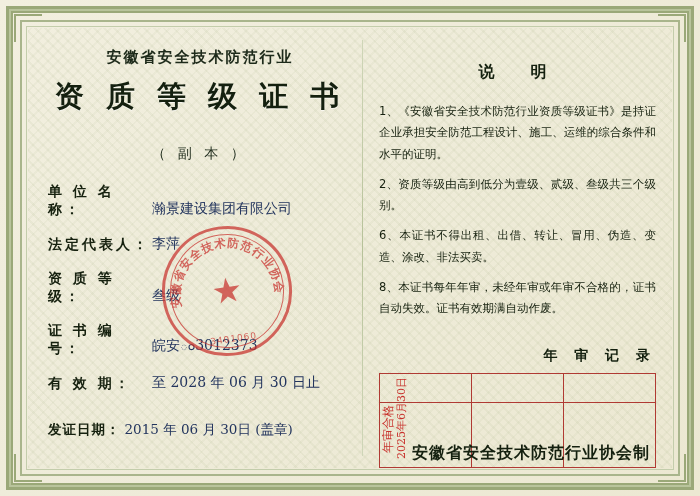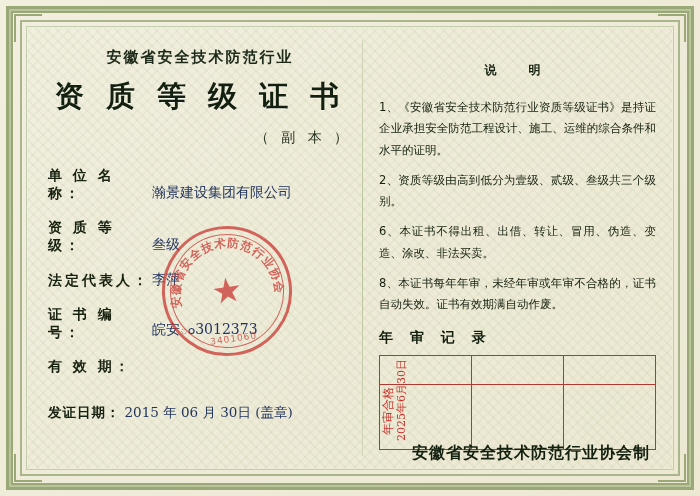--- a/index.html
+++ b/index.html
@@ -61,21 +61,21 @@
     text-align:center;font-size:15px;letter-spacing:2px;color:#1d2a1a;
     font-family:"DejaVu Sans","Liberation Sans",sans-serif;font-weight:bold;
     margin-top:8px;
   }
   .main-title{
     text-align:center;font-size:29px;font-weight:bold;letter-spacing:6px;
     color:#14200f;margin-top:10px;
     text-shadow:0 1px 0 rgba(255,255,255,.6);
   }
   .sub-title{
-    text-align:right;font-size:14px;letter-spacing:4px;color:#1d2a1a;margin-top:12px;
+    text-align:center;font-size:14px;letter-spacing:4px;color:#1d2a1a;margin-top:28px;
   }
 
   .fields{margin-top:20px;}
   .field{display:flex;align-items:flex-end;margin-bottom:16px;font-size:14px;color:#16210f;}
   .flabel{width:104px;letter-spacing:3px;font-weight:bold;flex:none;}
   .fvalue{
     flex:1;border-bottom:0px solid transparent;
     font-size:14px;color:#1b2b4d;
     font-family:"DejaVu Serif","Liberation Serif",serif;
     padding-bottom:1px;
@@ -110,31 +110,31 @@
     font-size:11.5px;fill:#c8312c;letter-spacing:1px;
     font-family:"DejaVu Sans","Liberation Sans",sans-serif;font-weight:bold;
   }
   .seal .botnum{
     position:absolute;left:0;right:0;bottom:9px;text-align:center;
     font-size:9px;color:#c8312c;letter-spacing:1px;
   }
 
   
   .notice-title{
-    text-align:center;font-size:12px;font-weight:bold;letter-spacing:10px;
+    text-align:center;font-size:16px;font-weight:bold;letter-spacing:10px;
     color:#14200f;margin-top:22px;
   }
   .notes{margin-top:18px;}
   .note{
     font-size:11.5px;line-height:1.85;color:#16210f;margin-bottom:9px;
     text-align:justify;
   }
   .review-title{
-    text-align:left;font-size:14px;font-weight:bold;letter-spacing:6px;
-    color:#14200f;margin-top:14px;
+    text-align:right;font-size:14px;font-weight:bold;letter-spacing:6px;
+    color:#14200f;margin-top:28px;
   }
   .review-table{
     margin-top:8px;width:100%;border-collapse:collapse;
   }
   .review-table td{
     border:1px solid #b03a33;height:26px;
   }
   .review-table tr.body td{height:62px;position:relative;}
   .stamp-text{
     position:absolute;left:2px;top:4px;width:100%;
@@ -177,33 +177,34 @@
         <div class="org-line">安徽省安全技术防范行业</div>
         <div class="main-title">资 质 等 级 证 书</div>
         <div class="sub-title">（ 副 本 ）</div>
 
         <div class="fields">
           <div class="field">
             <span class="flabel">单 位 名 称：</span>
             <span class="fvalue hand">瀚景建设集团有限公司</span>
           </div>
           <div class="field">
+            <span class="flabel">法定代表人：</span>
+            <span class="fvalue hand">李萍</span>
+          </div>
+          <div class="field">
             <span class="flabel">资 质 等 级：</span>
             <span class="fvalue hand">叁级</span>
           </div>
           <div class="field">
-            <span class="flabel">法定代表人：</span>
-            <span class="fvalue hand">李萍</span>
-          </div>
-          <div class="field">
             <span class="flabel">证 书 编 号：</span>
             <span class="fvalue hand">皖安ం3012373</span>
           </div>
           <div class="field">
             <span class="flabel">有 效 期：</span>
+            <span class="fvalue hand">至 2028 年 06 月 30 日止</span>
           </div>
         </div>
 
         <div class="issue">
           <span class="ilabel">发证日期：</span>
           <span class="ival">2015 年 06 月 30日 (盖章)</span>
         </div>
 
         <div class="seal">
           <div class="ring2"></div>

